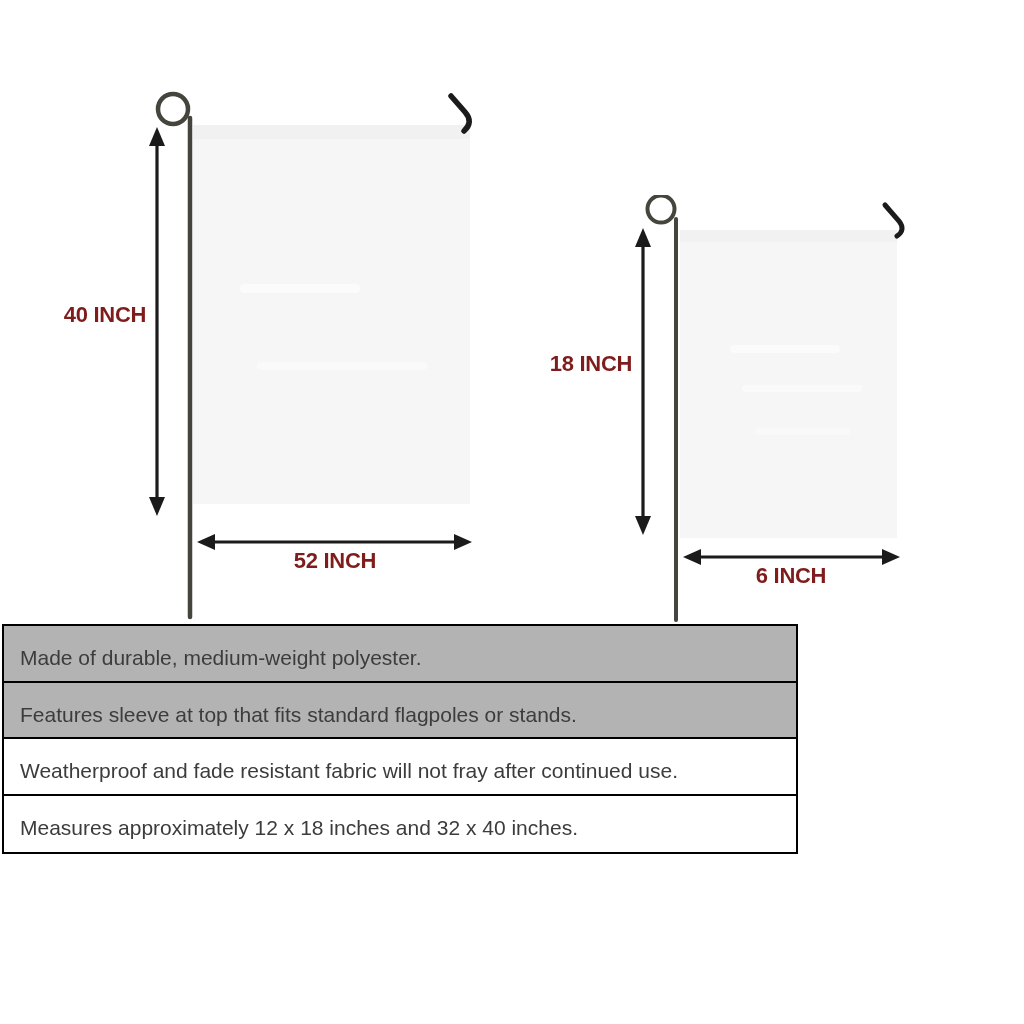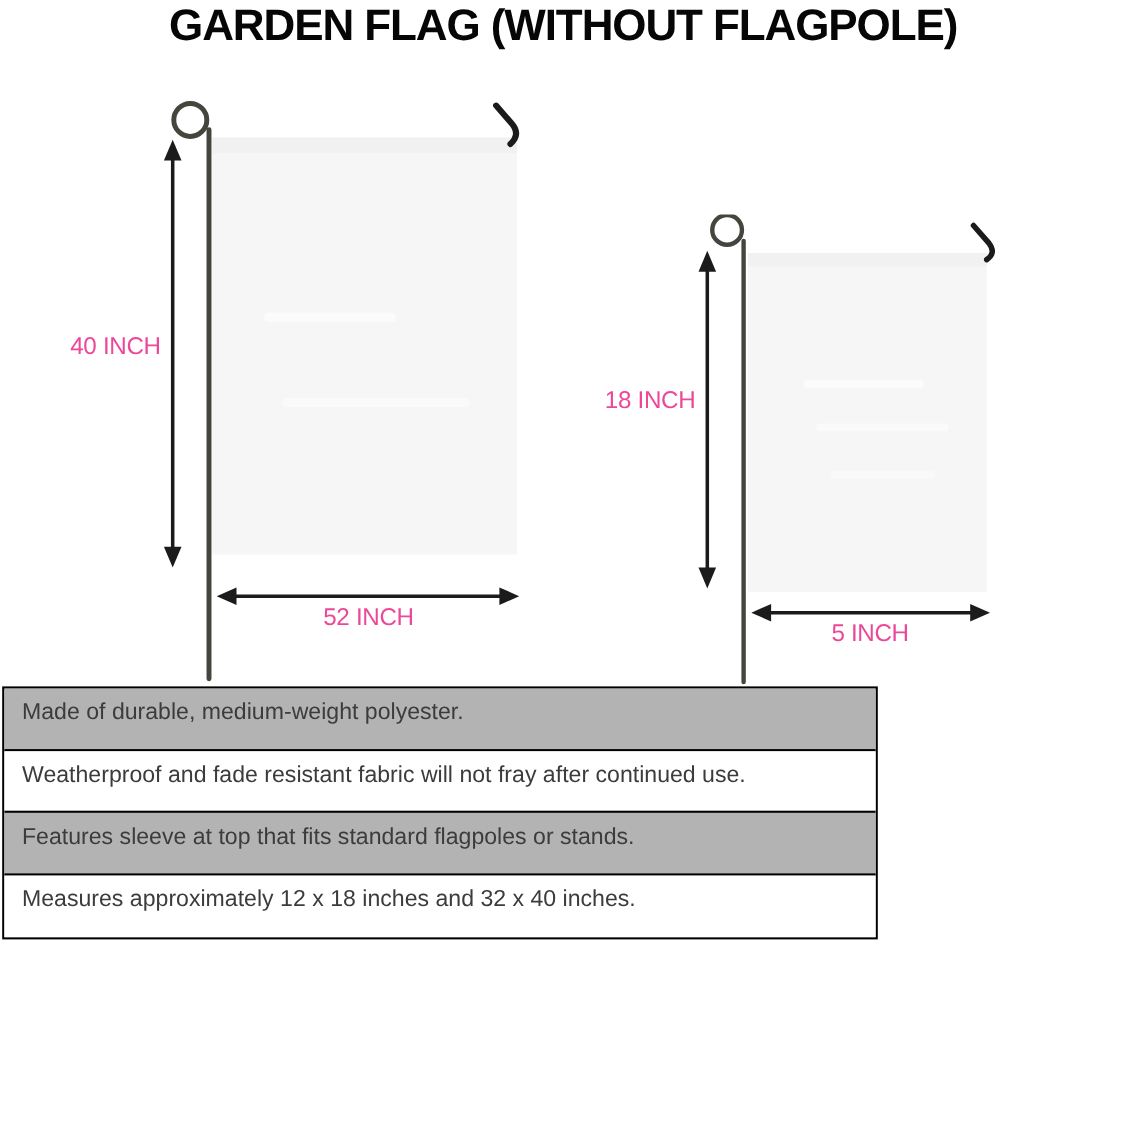--- a/index.html
+++ b/index.html
@@ -14,47 +14,46 @@
   }
   .title-line{
     font-size:40px;font-weight:800;letter-spacing:-1px;line-height:39px;
     color:#060606;
   }
   
   .diagram-svg{position:absolute;}
   .svg-large{left:140px;top:90px;}
   .svg-small{left:610px;top:195px;}
   .dim-label{
-    position:absolute;font-size:22px;font-weight:400;letter-spacing:-0.3px;
-    color:#ec4899;text-align:center;white-space:nowrap;
+    position:absolute;font-size:22px;font-weight:700;letter-spacing:-0.3px;
+    color:#7f1d1d;text-align:center;white-space:nowrap;
   }
   .lbl-large-h{left:52px;top:302px;width:106px;}
   .lbl-large-w{left:235px;top:548px;width:200px;}
   .lbl-small-h{left:491px;top:351px;width:200px;}
   .lbl-small-w{left:691px;top:563px;width:200px;}
   
   .features-table{
     position:absolute;left:2px;top:624px;width:792px;
     border:2px solid #000000;background:#ffffff;
   }
   .features-row{
     box-sizing:border-box;height:56.5px;
     border-bottom:2px solid #000000;
-    padding:8px 12px 0 16px;
+    padding:18px 12px 0 16px;
     font-size:21px;line-height:27px;color:#3c3c3c;
     background:#ffffff;
   }
   .features-row:last-child{border-bottom:none;}
   .features-row.shaded{background:#b3b3b3;}
 </style>
 </head>
 <body>
 
 <div class="title-wrap">
-  <div class="title-line">GARDEN FLAG (WITHOUT FLAGPOLE)</div>
 </div>
 
 <svg class="diagram-svg svg-large" width="350" height="530" viewBox="0 0 350 530">
 
   <rect x="53" y="35" width="277" height="379" fill="#f6f6f6"></rect>
   <rect x="53" y="35" width="277" height="14" fill="#f1f1f1"></rect>
   <rect x="100" y="194" width="120" height="9" rx="4" fill="#ffffff" opacity="0.5"></rect>
   <rect x="117" y="272" width="170" height="8" rx="4" fill="#ffffff" opacity="0.45"></rect>
 
   <line x1="50" y1="28" x2="50" y2="527" stroke="#45453e" stroke-width="4.5" stroke-linecap="round"></line>
@@ -86,28 +85,28 @@
 
   <line x1="33" y1="48" x2="33" y2="325" stroke="#1b1b1b" stroke-width="3.2"></line>
   <polygon points="33,33 25,52 41,52" fill="#1b1b1b"></polygon>
   <polygon points="33,340 25,321 41,321" fill="#1b1b1b"></polygon>
 
   <line x1="88" y1="362" x2="275" y2="362" stroke="#1b1b1b" stroke-width="3.2"></line>
   <polygon points="73,362 91,354 91,370" fill="#1b1b1b"></polygon>
   <polygon points="290,362 272,354 272,370" fill="#1b1b1b"></polygon>
 </svg>
 <div class="dim-label lbl-small-h">18 INCH</div>
-<div class="dim-label lbl-small-w">5 INCH</div>
+<div class="dim-label lbl-small-w">6 INCH</div>
 
 <div class="features-table">
   <div class="features-row shaded">
     <span>Made of durable, medium-weight polyester.</span>
   </div>
+  <div class="features-row shaded">
+    <span>Features sleeve at top that fits standard flagpoles or stands.</span>
+  </div>
   <div class="features-row">
     <span>Weatherproof and fade resistant fabric will not fray after continued use.</span>
-  </div>
-  <div class="features-row shaded">
-    <span>Features sleeve at top that fits standard flagpoles or stands.</span>
   </div>
   <div class="features-row">
     <span>Measures approximately 12 x 18 inches and 32 x 40 inches.</span>
   </div>
 </div>
 
 </body></html>

